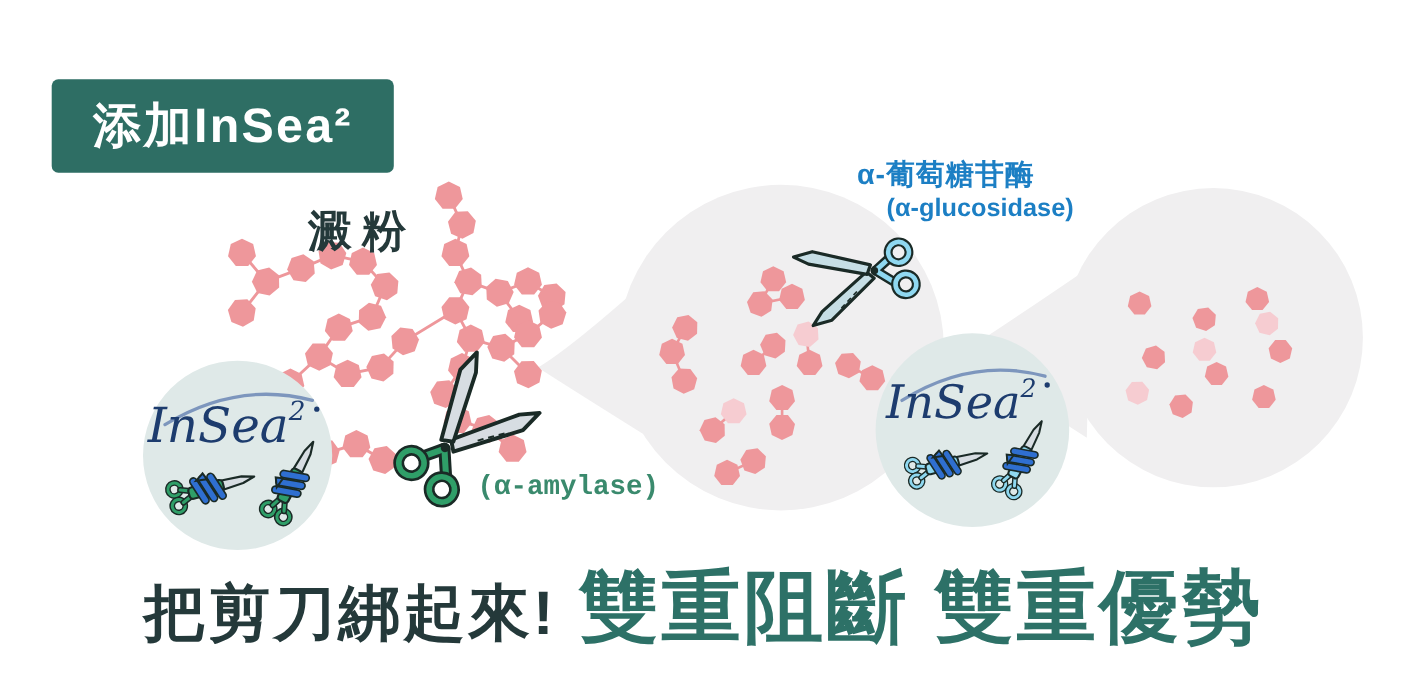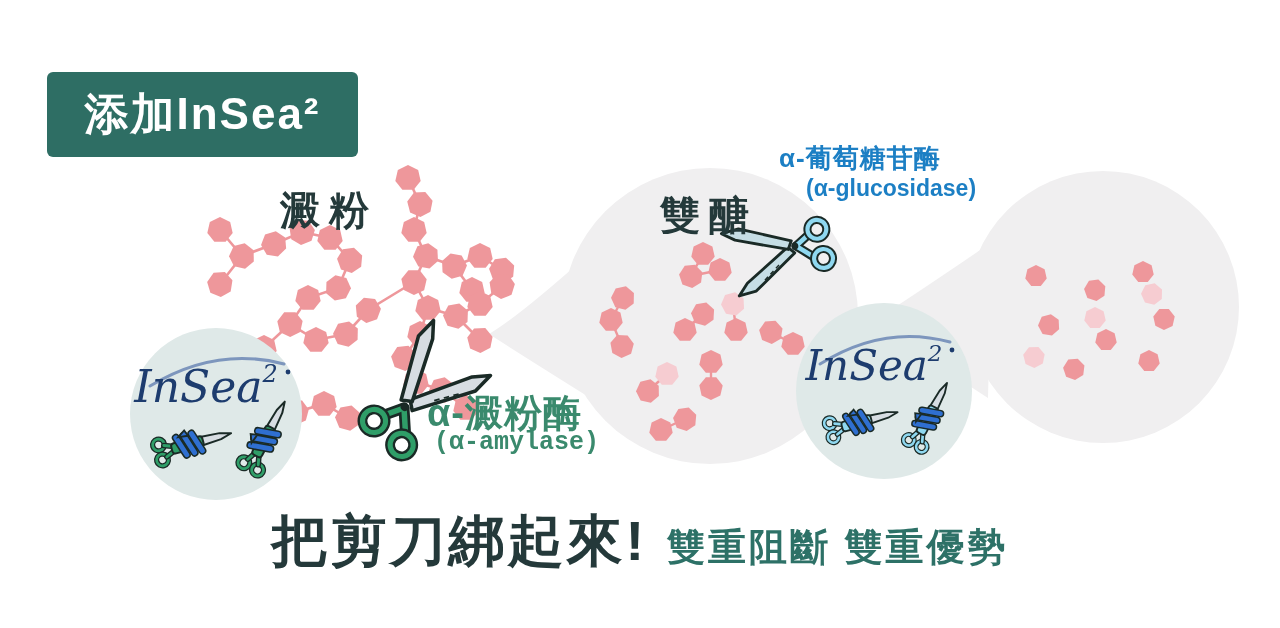--- a/index.html
+++ b/index.html
@@ -19,21 +19,21 @@
   }
   .enz-zh-green{color:var(--amylase_green,#3A8A6D);font-size:38px;font-weight:700;letter-spacing:1px;}
   .enz-en-green{color:var(--amylase_green,#3A8A6D);font-size:25px;font-weight:700;font-family:Liberation Mono, monospace;}
   .enz-zh-blue{color:var(--glucosidase_blue,#1C7FC4);font-size:26px;font-weight:700;letter-spacing:1px;}
   .enz-en-blue{color:var(--glucosidase_blue,#1C7FC4);font-size:23px;font-weight:700;text-align:center;}
   .tagline{
     left:0;top:504px;width:1280px;text-align:center;white-space:nowrap;
     font-weight:700;font-size:56px;letter-spacing:3px;
   }
   .tagline .lead{color:var(--label_dark,#20393B);margin-top:16px;}
-  .tagline .emph{color:var(--tagline_teal,#2D7167);margin-left:20px;font-size:38px;}
+  .tagline .emph{color:var(--tagline_teal,#2D7167);margin-left:20px;font-size:72px;}
   svg text.logo{
     font-family:"DejaVu Serif","Liberation Serif",serif;
     font-style:italic;fill:var(--logo_navy,#1D3C6E);
   }
 </style>
 </head>
 <body>
 
 <div class="stage">
 
@@ -220,23 +220,21 @@
     <g style="--sc-handle:var(--scissor_blue,#8FD8F0);--sc-blade:#C6DEE5">
       <use href="#scis-open" transform="translate(796,246) scale(-0.9,0.9) rotate(6)"></use>
     </g>
   </svg>
 
   <div class="abs mol-label" style="left:280px;top:183px">澱粉</div>
 
   <div class="abs badge">
     <span>添加InSea²</span>
   </div>
-  <div class="abs mol-label" style="left:660px;top:188px">雙醣</div>
-
-  <div class="abs enz-zh-green" style="left:427px;top:388px">α-澱粉酶</div>
+
   <div class="abs enz-en-green" style="left:434px;top:428px">(α-amylase)</div>
 
   <div class="abs enz-zh-blue" style="left:779px;top:141px">α-葡萄糖苷酶</div>
   <div class="abs enz-en-blue" style="left:806px;top:175px">(α-glucosidase)</div>
 
   <div class="abs tagline">
     <span class="lead">把剪刀綁起來!</span><span class="emph">雙重阻斷 雙重優勢</span>
   </div>
 
 </div>

